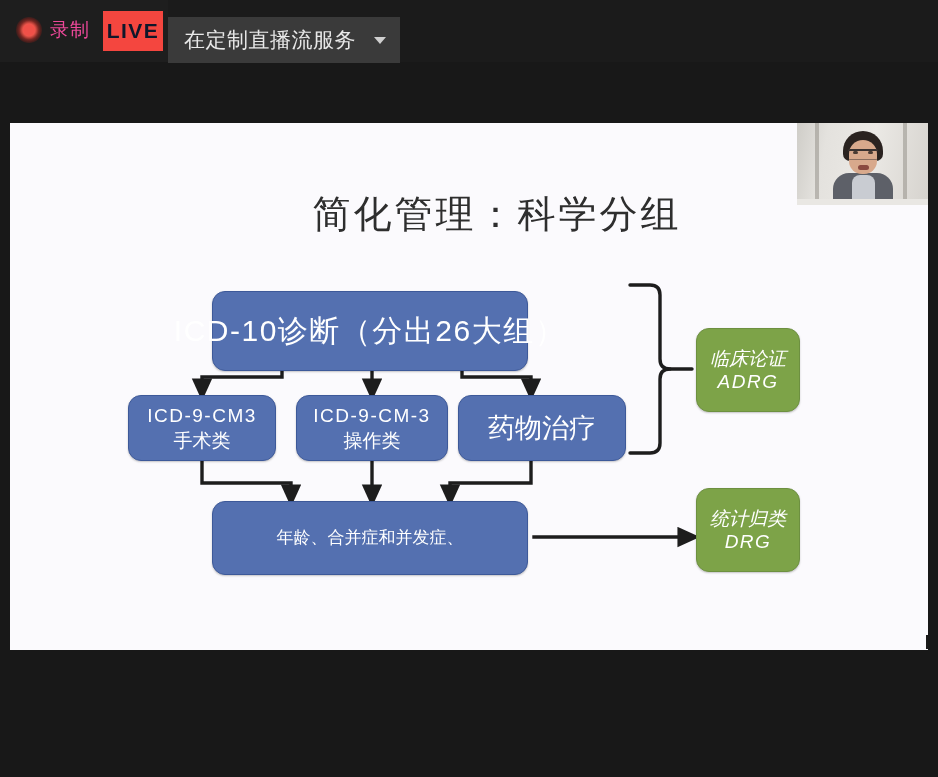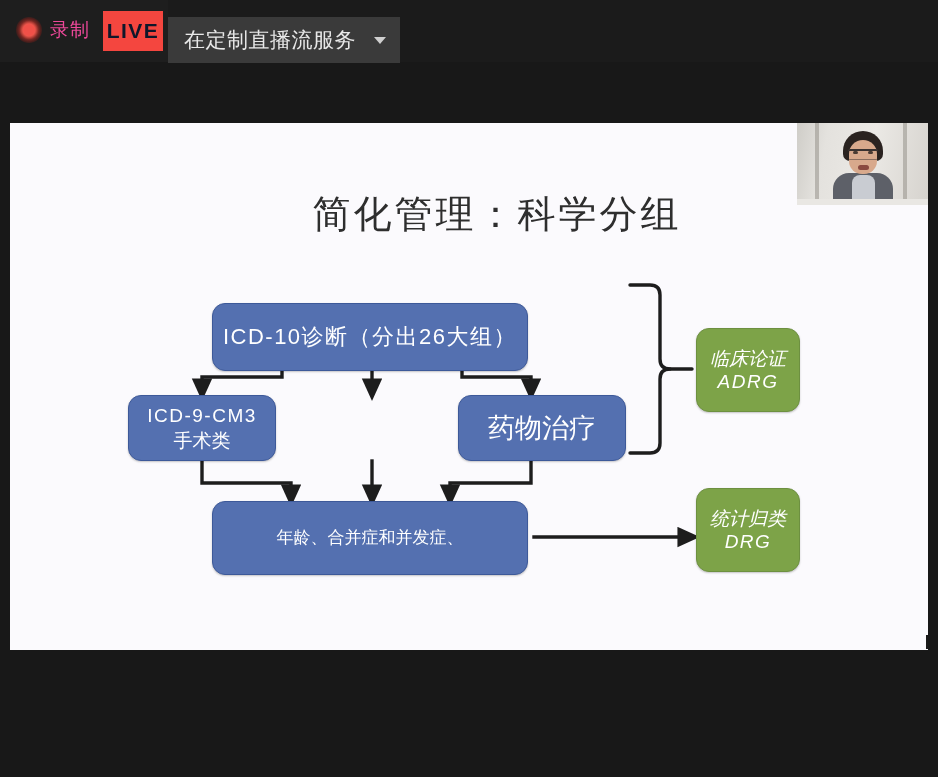--- a/index.html
+++ b/index.html
@@ -156,23 +156,22 @@
     font-style: italic;
   }
   .node .line {
     display: block;
     white-space: nowrap;
   }
   .node .latin { font-family: "Liberation Sans", "DejaVu Sans", sans-serif; letter-spacing: 1.5px; }
 
   
   #node-icd10 {
-    left: 202px; top: 168px; width: 316px; height: 68px;
-    font-size: 22px;
-    margin-top: 12px;
+    left: 202px; top: 168px; width: 316px; height: 80px;
+    font-size: 30px;
   }
   #node-cm3-surgery {
     left: 118px; top: 272px; width: 148px; height: 66px;
     font-size: 19px;
   }
   #node-cm3-operation {
     left: 286px; top: 272px; width: 152px; height: 66px;
     font-size: 19px;
   }
   #node-drug {
@@ -344,20 +343,24 @@
 
     <div class="node blue" id="node-icd10">
       <span class="line latin">ICD-10诊断（分出26大组）</span>
     </div>
 
     <div class="node blue" id="node-cm3-surgery">
       <span class="line latin">ICD-9-CM3</span>
       <span class="line">手术类</span>
     </div>
 
+    <div class="node blue" id="node-cm3-operation">
+      <span class="line latin">ICD-9-CM-3</span>
+      <span class="line">操作类</span>
+    </div>
 
     <div class="node blue" id="node-drug">
       <span class="line">药物治疗</span>
     </div>
 
     <div class="node blue" id="node-age">
       <span class="line">年龄、合并症和并发症、</span>
     </div>
 
     <div class="node green" id="node-adrg">

